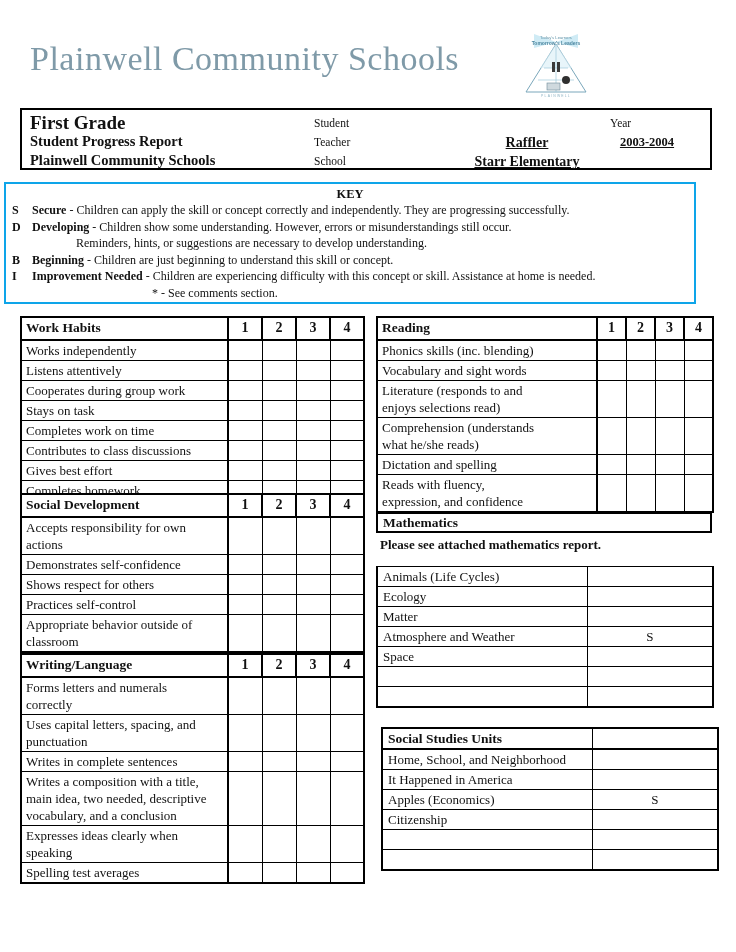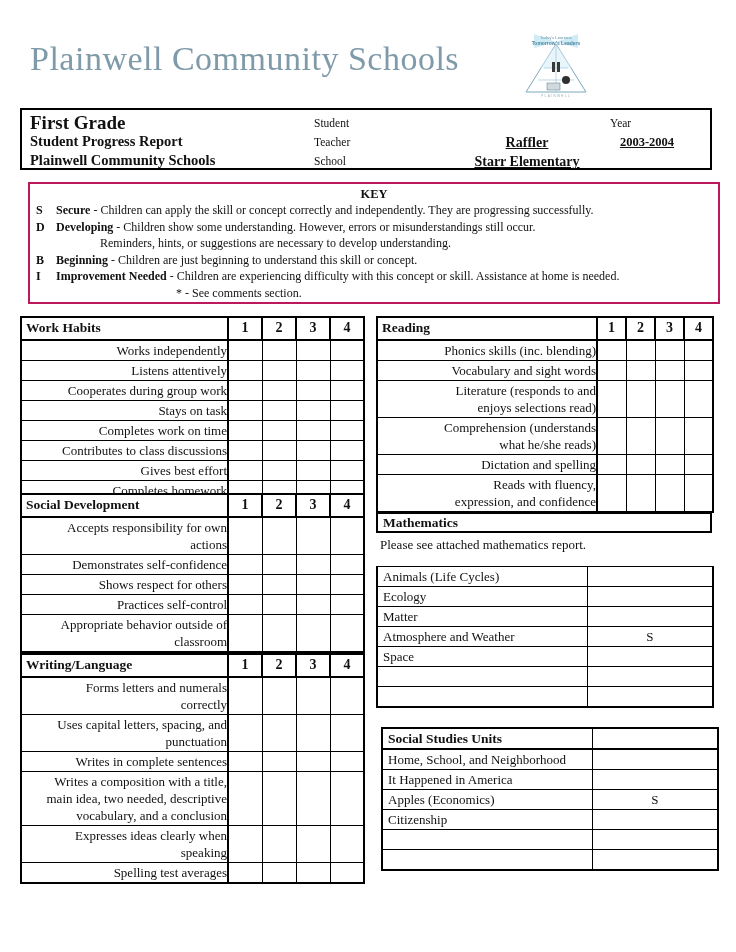--- a/index.html
+++ b/index.html
@@ -118,25 +118,25 @@
     text-align: center;
     font-weight: bold;
     font-size: 12.5px;
     text-decoration: underline;
     line-height: 19px;
   }
 
   
   .key-box {
     position: absolute;
-    left: 28px;
+    left: 4px;
     top: 182px;
     width: 692px;
     height: 122px;
-    border: 2px solid #be185d;
+    border: 2px solid #0ea5e9;
     box-sizing: border-box;
     background: #fff;
     padding: 3px 6px 0 6px;
   }
   .key-title {
     text-align: center;
     font-size: 12.5px;
     font-weight: bold;
     line-height: 14px;
     margin-bottom: 1px;
@@ -208,21 +208,21 @@
     padding-bottom: 1px;
   }
   .tbl td.mark {
     text-align: center;
     padding-left: 0;
   }
   .tbl td.mark.first { border-left: 2px solid #000; }
   .tbl td.mark.last  { border-right: 2px solid #000; }
   .tbl tr.last-row td { border-bottom: 2px solid #000; }
 
-  .cell-lines span { display: block; text-align: right; }
+  .cell-lines span { display: block; }
 
   
   .math-head {
     position: absolute;
     left: 376px;
     top: 512px;
     width: 336px;
     height: 21px;
     border: 2px solid #000;
     box-sizing: border-box;
@@ -232,20 +232,21 @@
     padding-left: 5px;
     background: #fff;
   }
   .math-note {
     position: absolute;
     left: 380px;
     top: 536px;
     font-size: 13px;
     line-height: 17px;
     white-space: nowrap;
+    font-weight: bold;
   }
 
   
   .units {
     position: absolute;
     border-collapse: collapse;
     background: #fff;
     table-layout: fixed;
   }
   .units td {

